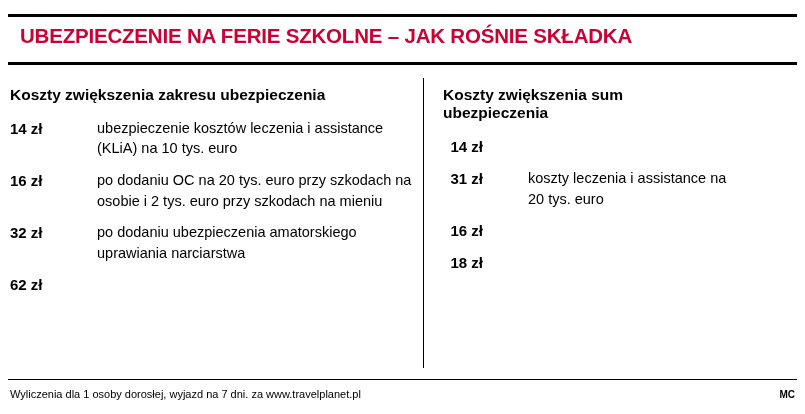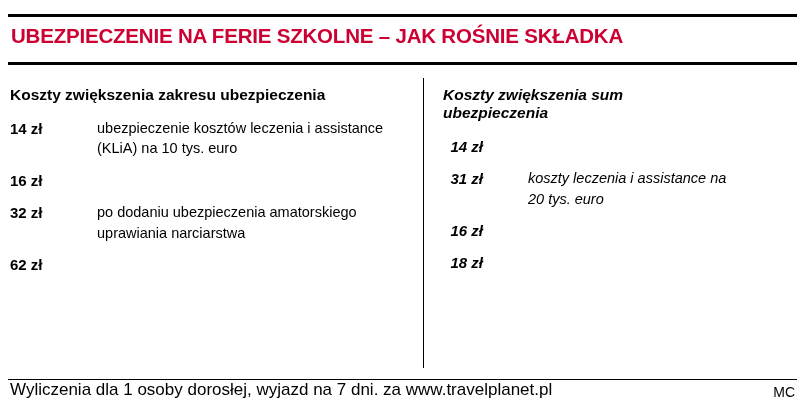--- a/index.html
+++ b/index.html
@@ -25,21 +25,21 @@
   .title-rule-top {
     position: absolute;
     left: 8px;
     right: 8px;
     top: 14px;
     height: 3px;
     background: #000000;
   }
   .title {
     position: absolute;
-    left: 11px;
+    left: 20px;
     top: 24px;
     font-size: 20.5px;
     font-weight: bold;
     letter-spacing: -0.2px;
     color: #cc0033;
     font-family: "Liberation Sans", sans-serif;
   }
   .title-rule-bottom {
     position: absolute;
     left: 8px;
@@ -61,21 +61,20 @@
     box-sizing: border-box;
     position: relative;
   }
   .col-left {
     width: 425px;
     padding: 14px 12px 0 10px;
   }
   .col-right {
     width: 324px;
     padding: 14px 20px 0 18px;
-    font-style: italic;
   }
   .divider {
     position: absolute;
     left: 423px;
     top: 78px;
     bottom: 46px;
     width: 1px;
     background: #000000;
   }
   .col-header {
@@ -118,29 +117,29 @@
     left: 8px;
     right: 8px;
     bottom: 34px;
     height: 1px;
     background: #000000;
   }
   .footnote {
     position: absolute;
     left: 10px;
     bottom: 14px;
-    font-size: 17px;
+    font-size: 11px;
     color: #000000;
   }
   .credit {
     position: absolute;
     right: 10px;
     bottom: 14px;
-    font-size: 14px;
-    font-weight: normal;
+    font-size: 10px;
+    font-weight: bold;
     color: #000000;
   }
 </style>
 </head>
 <body>
 
 <div class="infographic">
 
   <div class="title-rule-top"></div>
 
@@ -155,20 +154,21 @@
     <div class="col col-left">
       <div class="col-header">Koszty zwiększenia zakresu ubezpieczenia</div>
 
       <div class="entry">
         <div class="entry-amount">14 zł</div>
         <div class="entry-text">ubezpieczenie kosztów leczenia i assistance (KLiA) na 10 tys. euro</div>
       </div>
 
       <div class="entry">
         <div class="entry-amount">16 zł</div>
+        <div class="entry-text">po dodaniu OC na 20 tys. euro przy szkodach na osobie i 2 tys. euro przy szkodach na mieniu</div>
       </div>
 
       <div class="entry">
         <div class="entry-amount">32 zł</div>
         <div class="entry-text">po dodaniu ubezpieczenia amatorskiego uprawiania narciarstwa</div>
       </div>
 
       <div class="entry">
         <div class="entry-amount">62 zł</div>
       </div>

